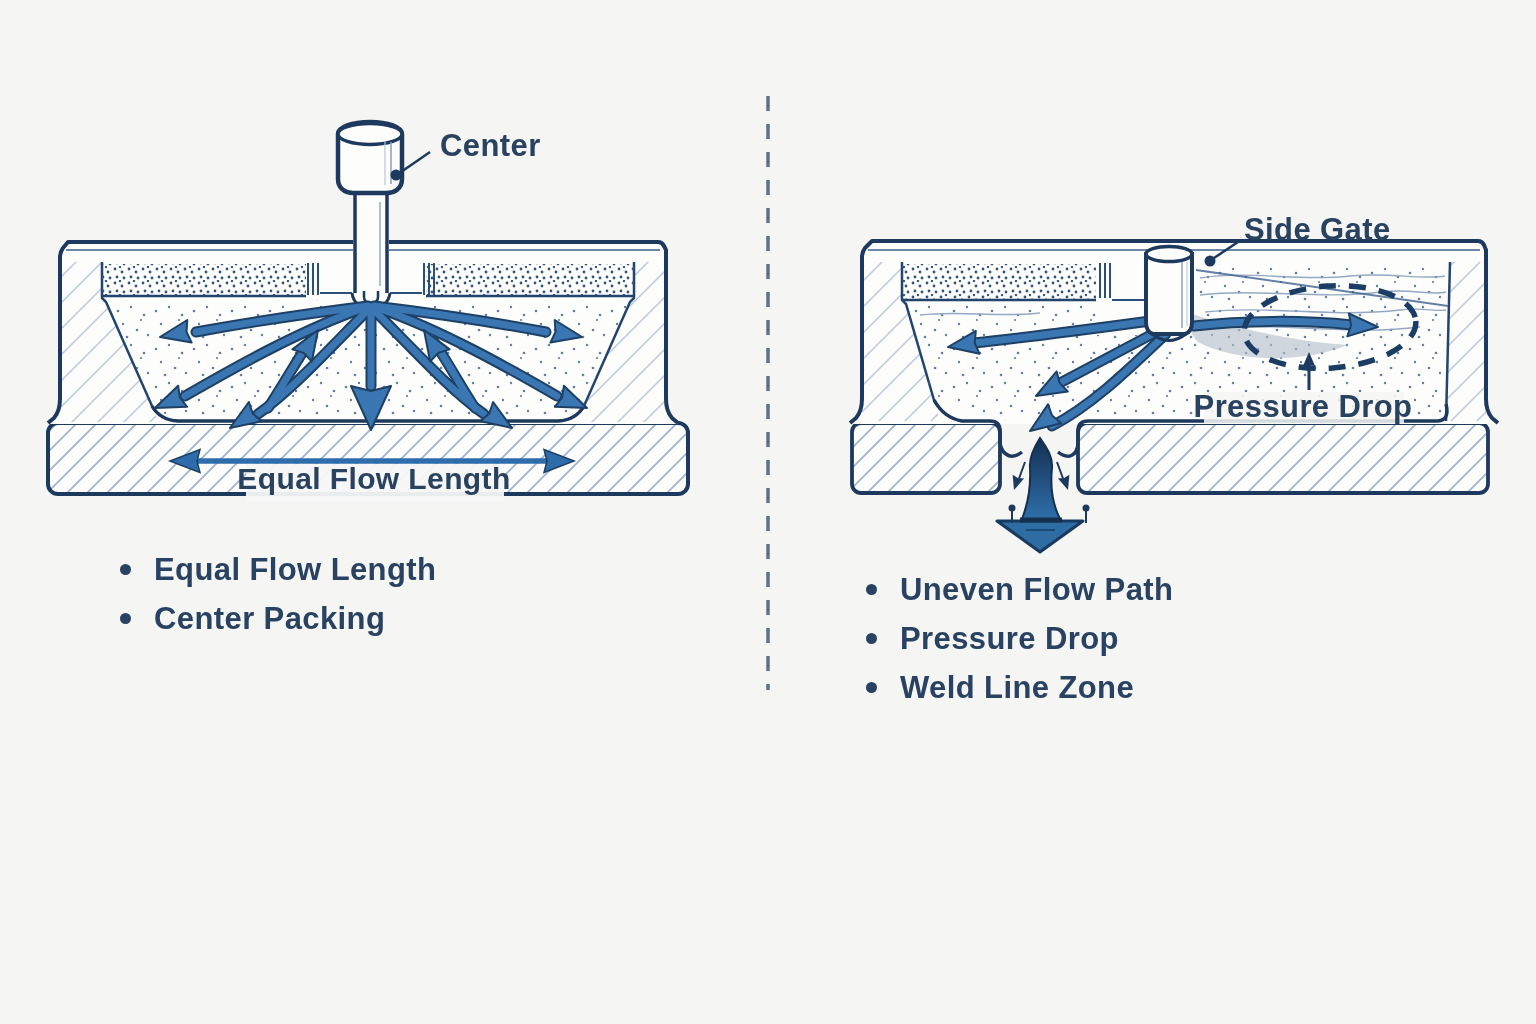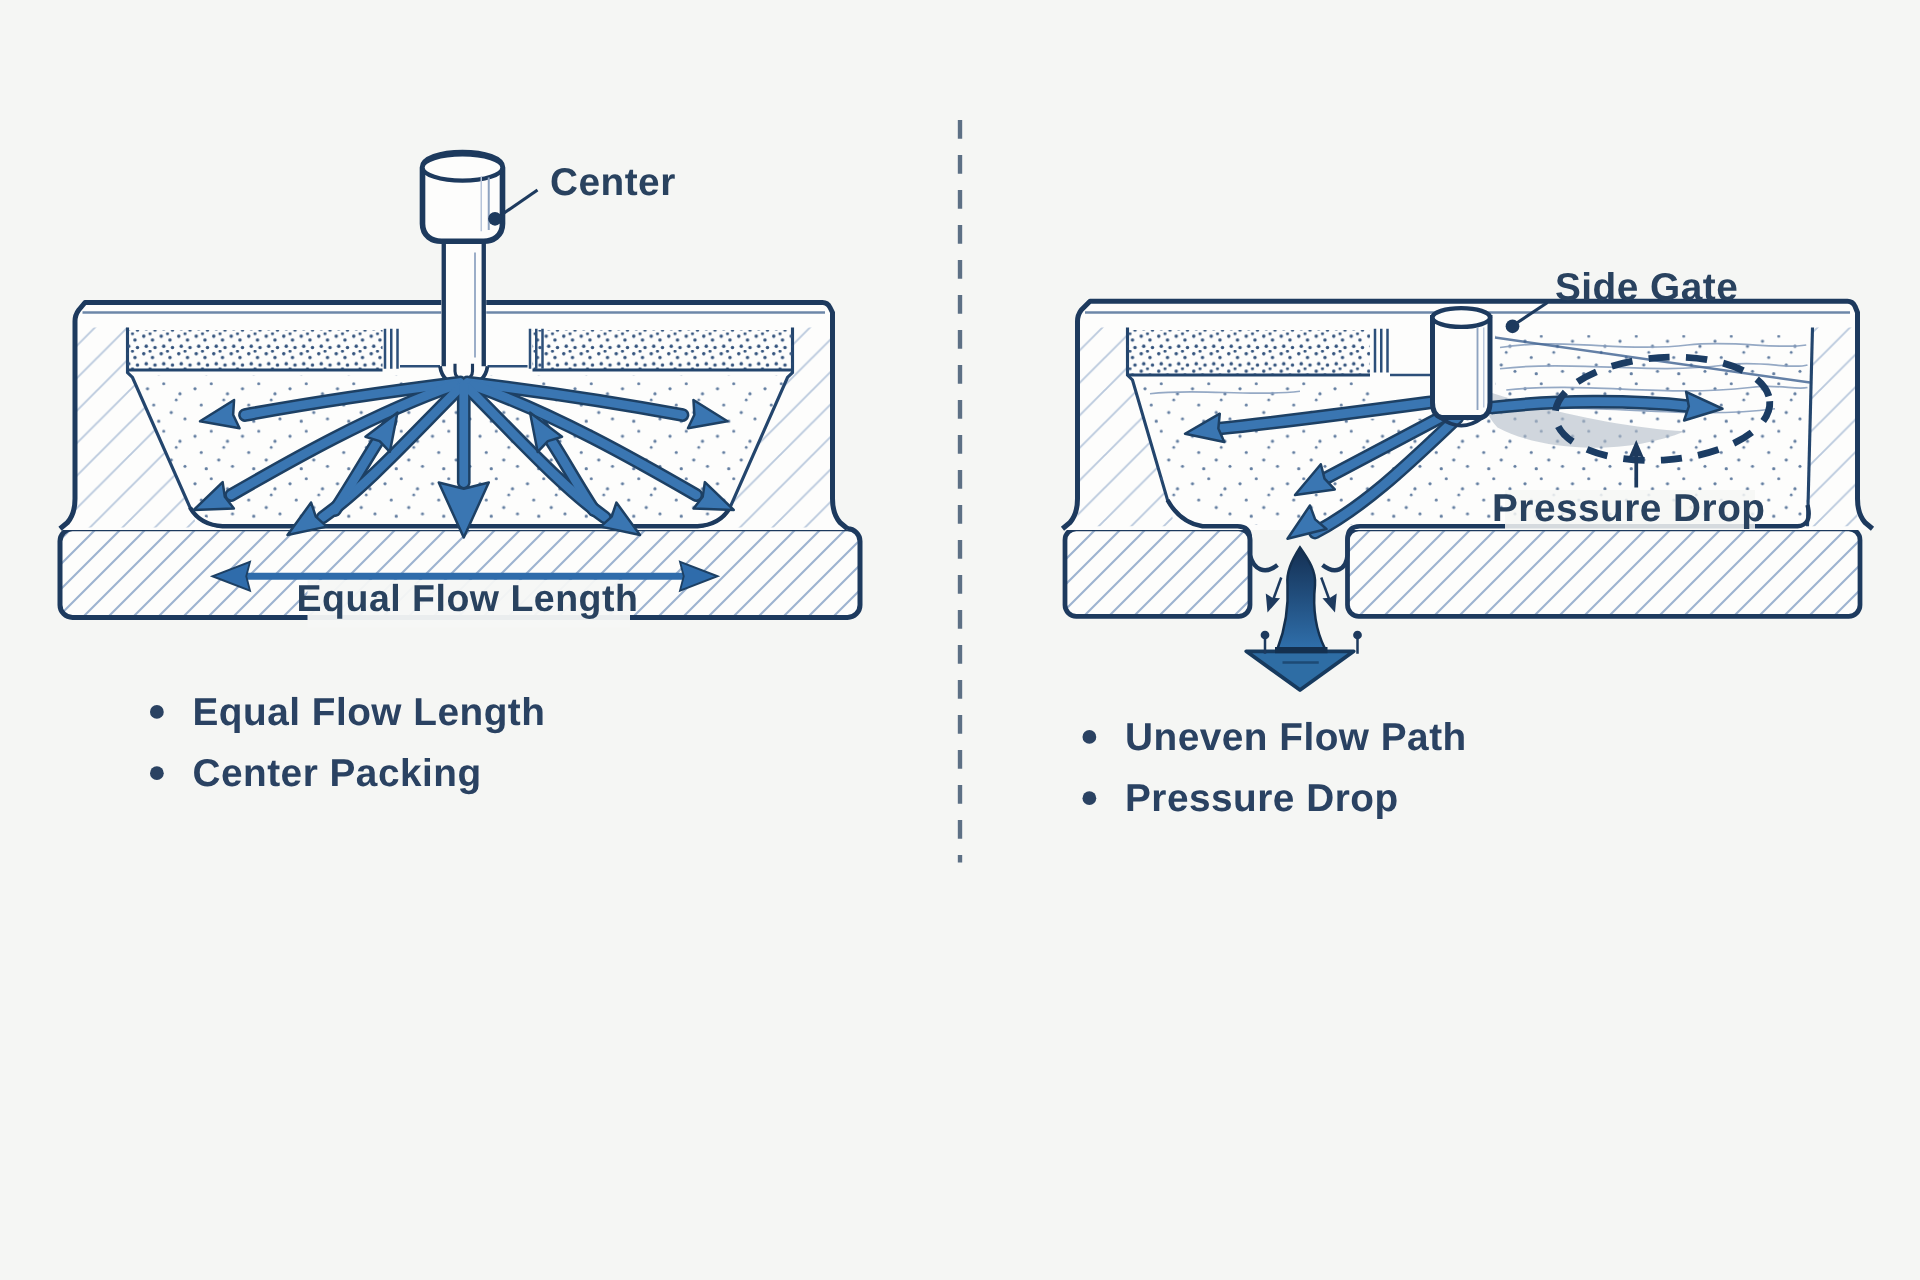--- a/index.html
+++ b/index.html
@@ -275,15 +275,19 @@
 
 <div class="bullets right">
   <div class="bullet-row">
     <span class="bullet-dot"></span>
     <span class="bullet-text">Uneven Flow Path</span>
   </div>
   <div class="bullet-row">
     <span class="bullet-dot"></span>
     <span class="bullet-text">Pressure Drop</span>
   </div>
+  <div class="bullet-row">
+    <span class="bullet-dot"></span>
+    <span class="bullet-text">Weld Line Zone</span>
+  </div>
 </div>
 
 </div>
 
 </body></html>

